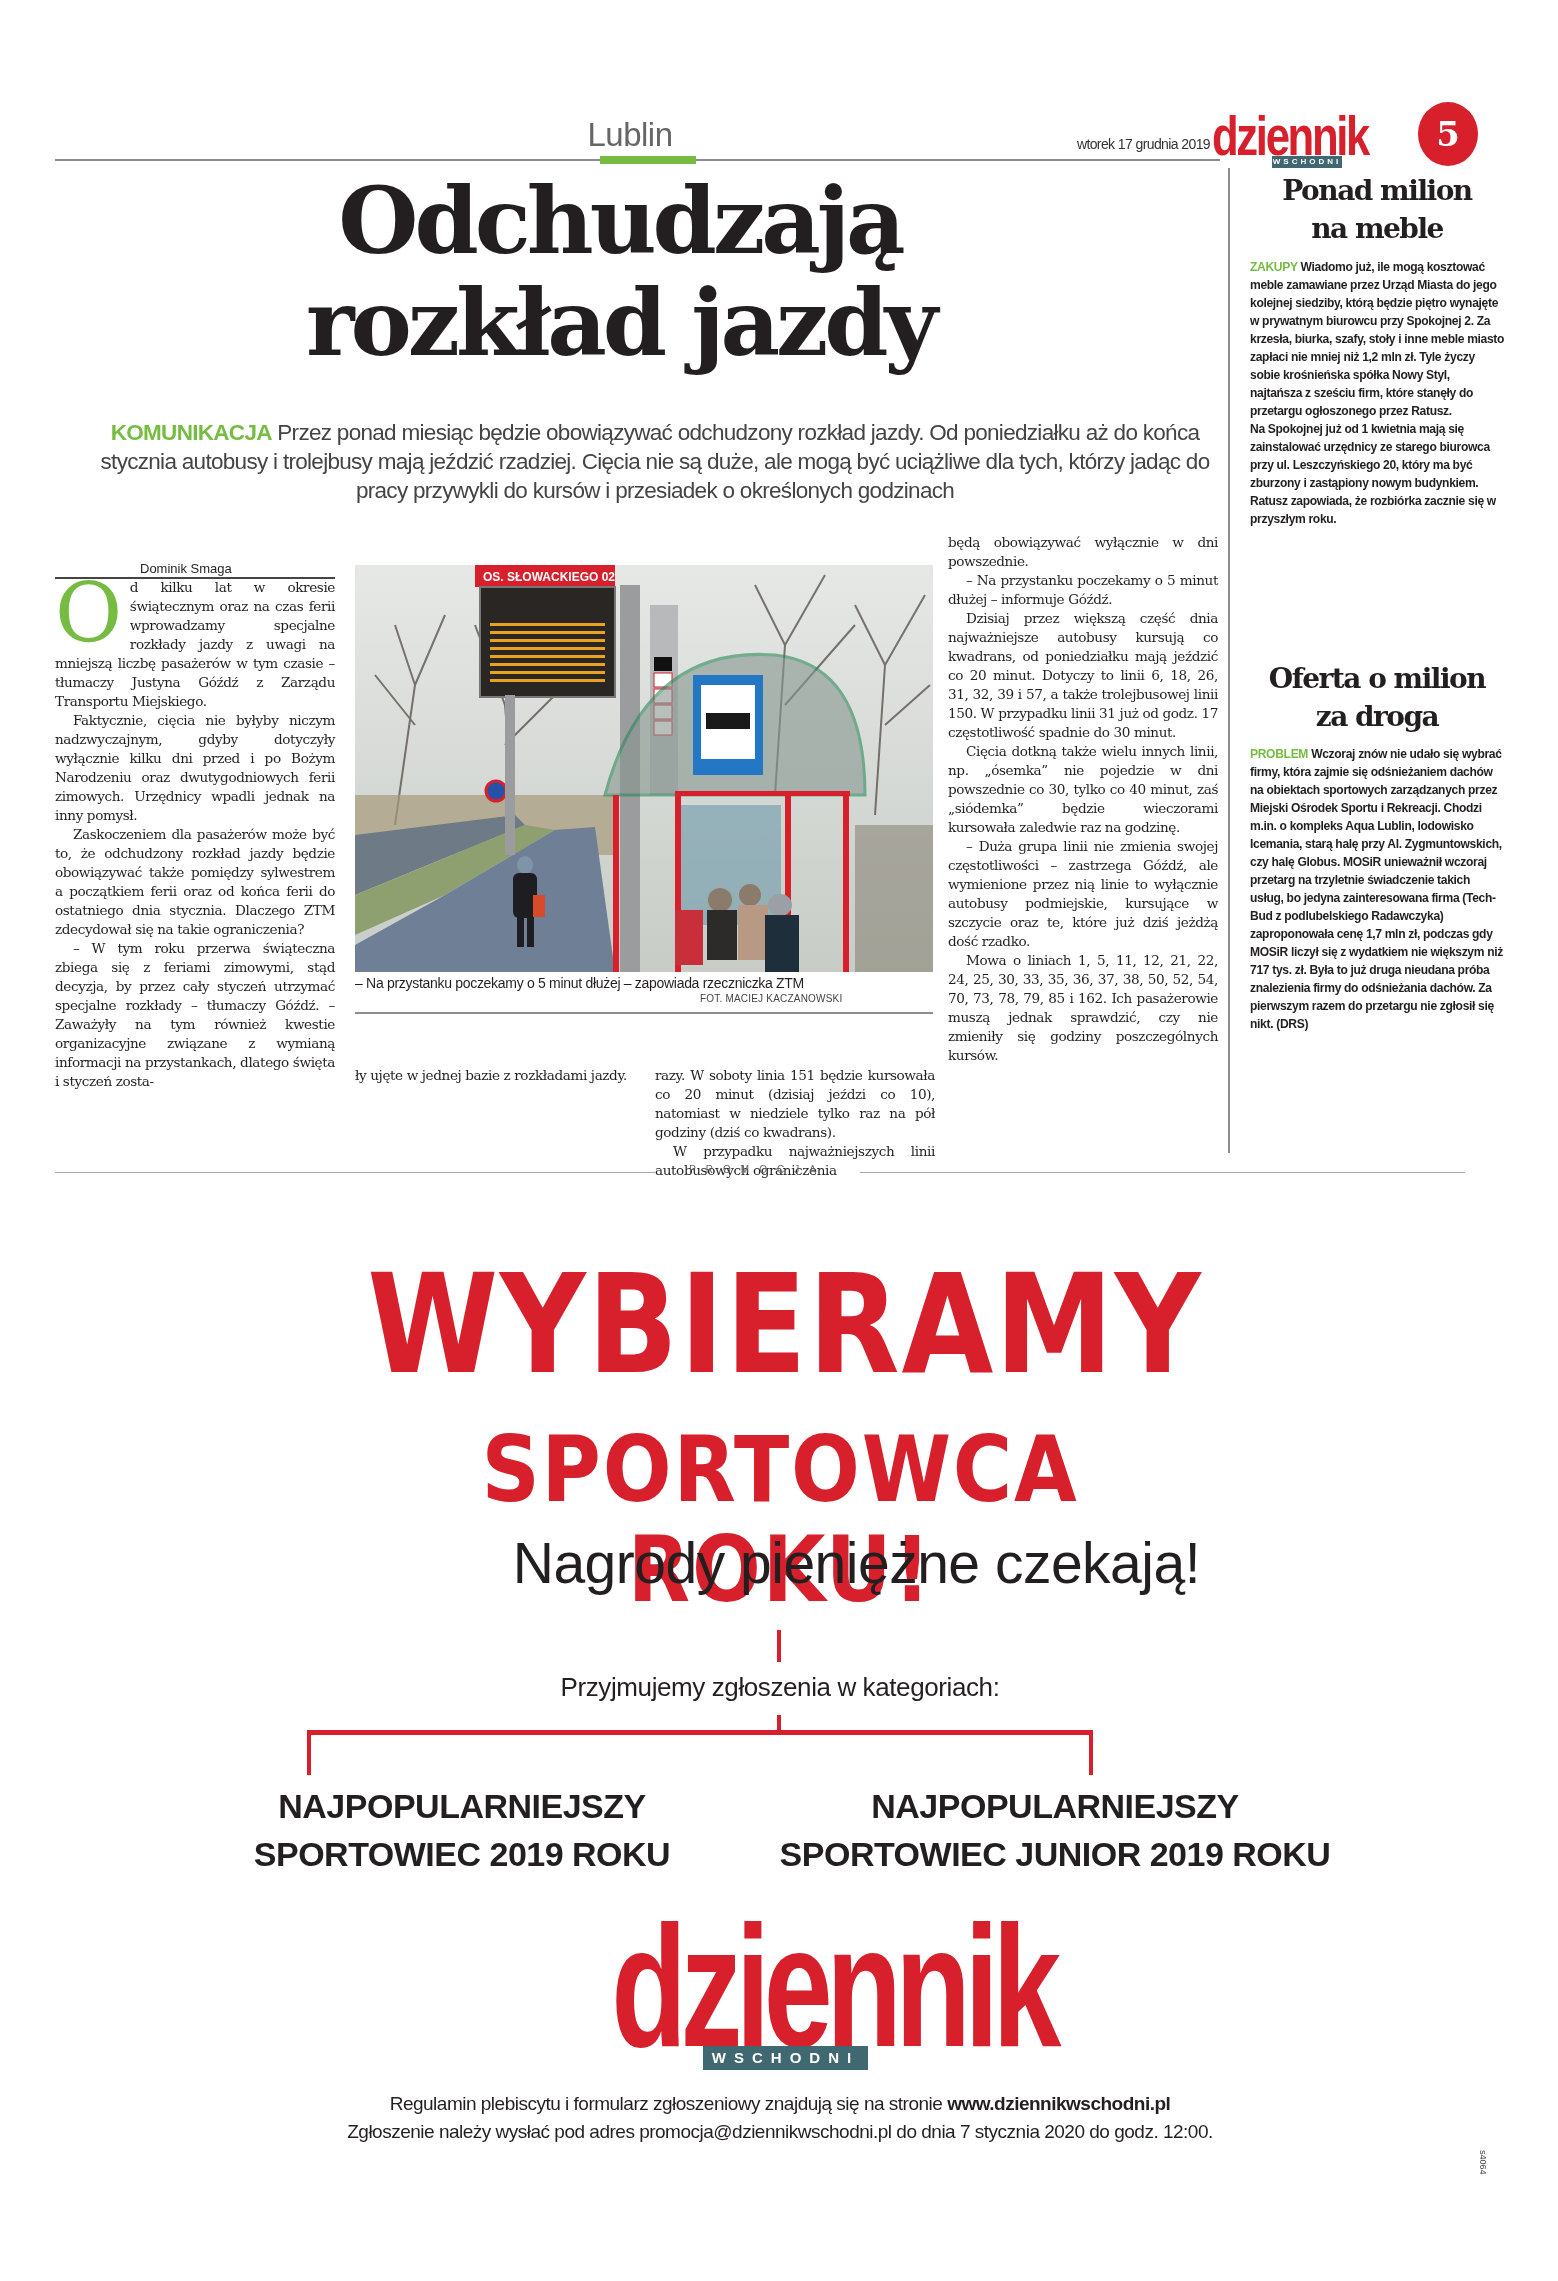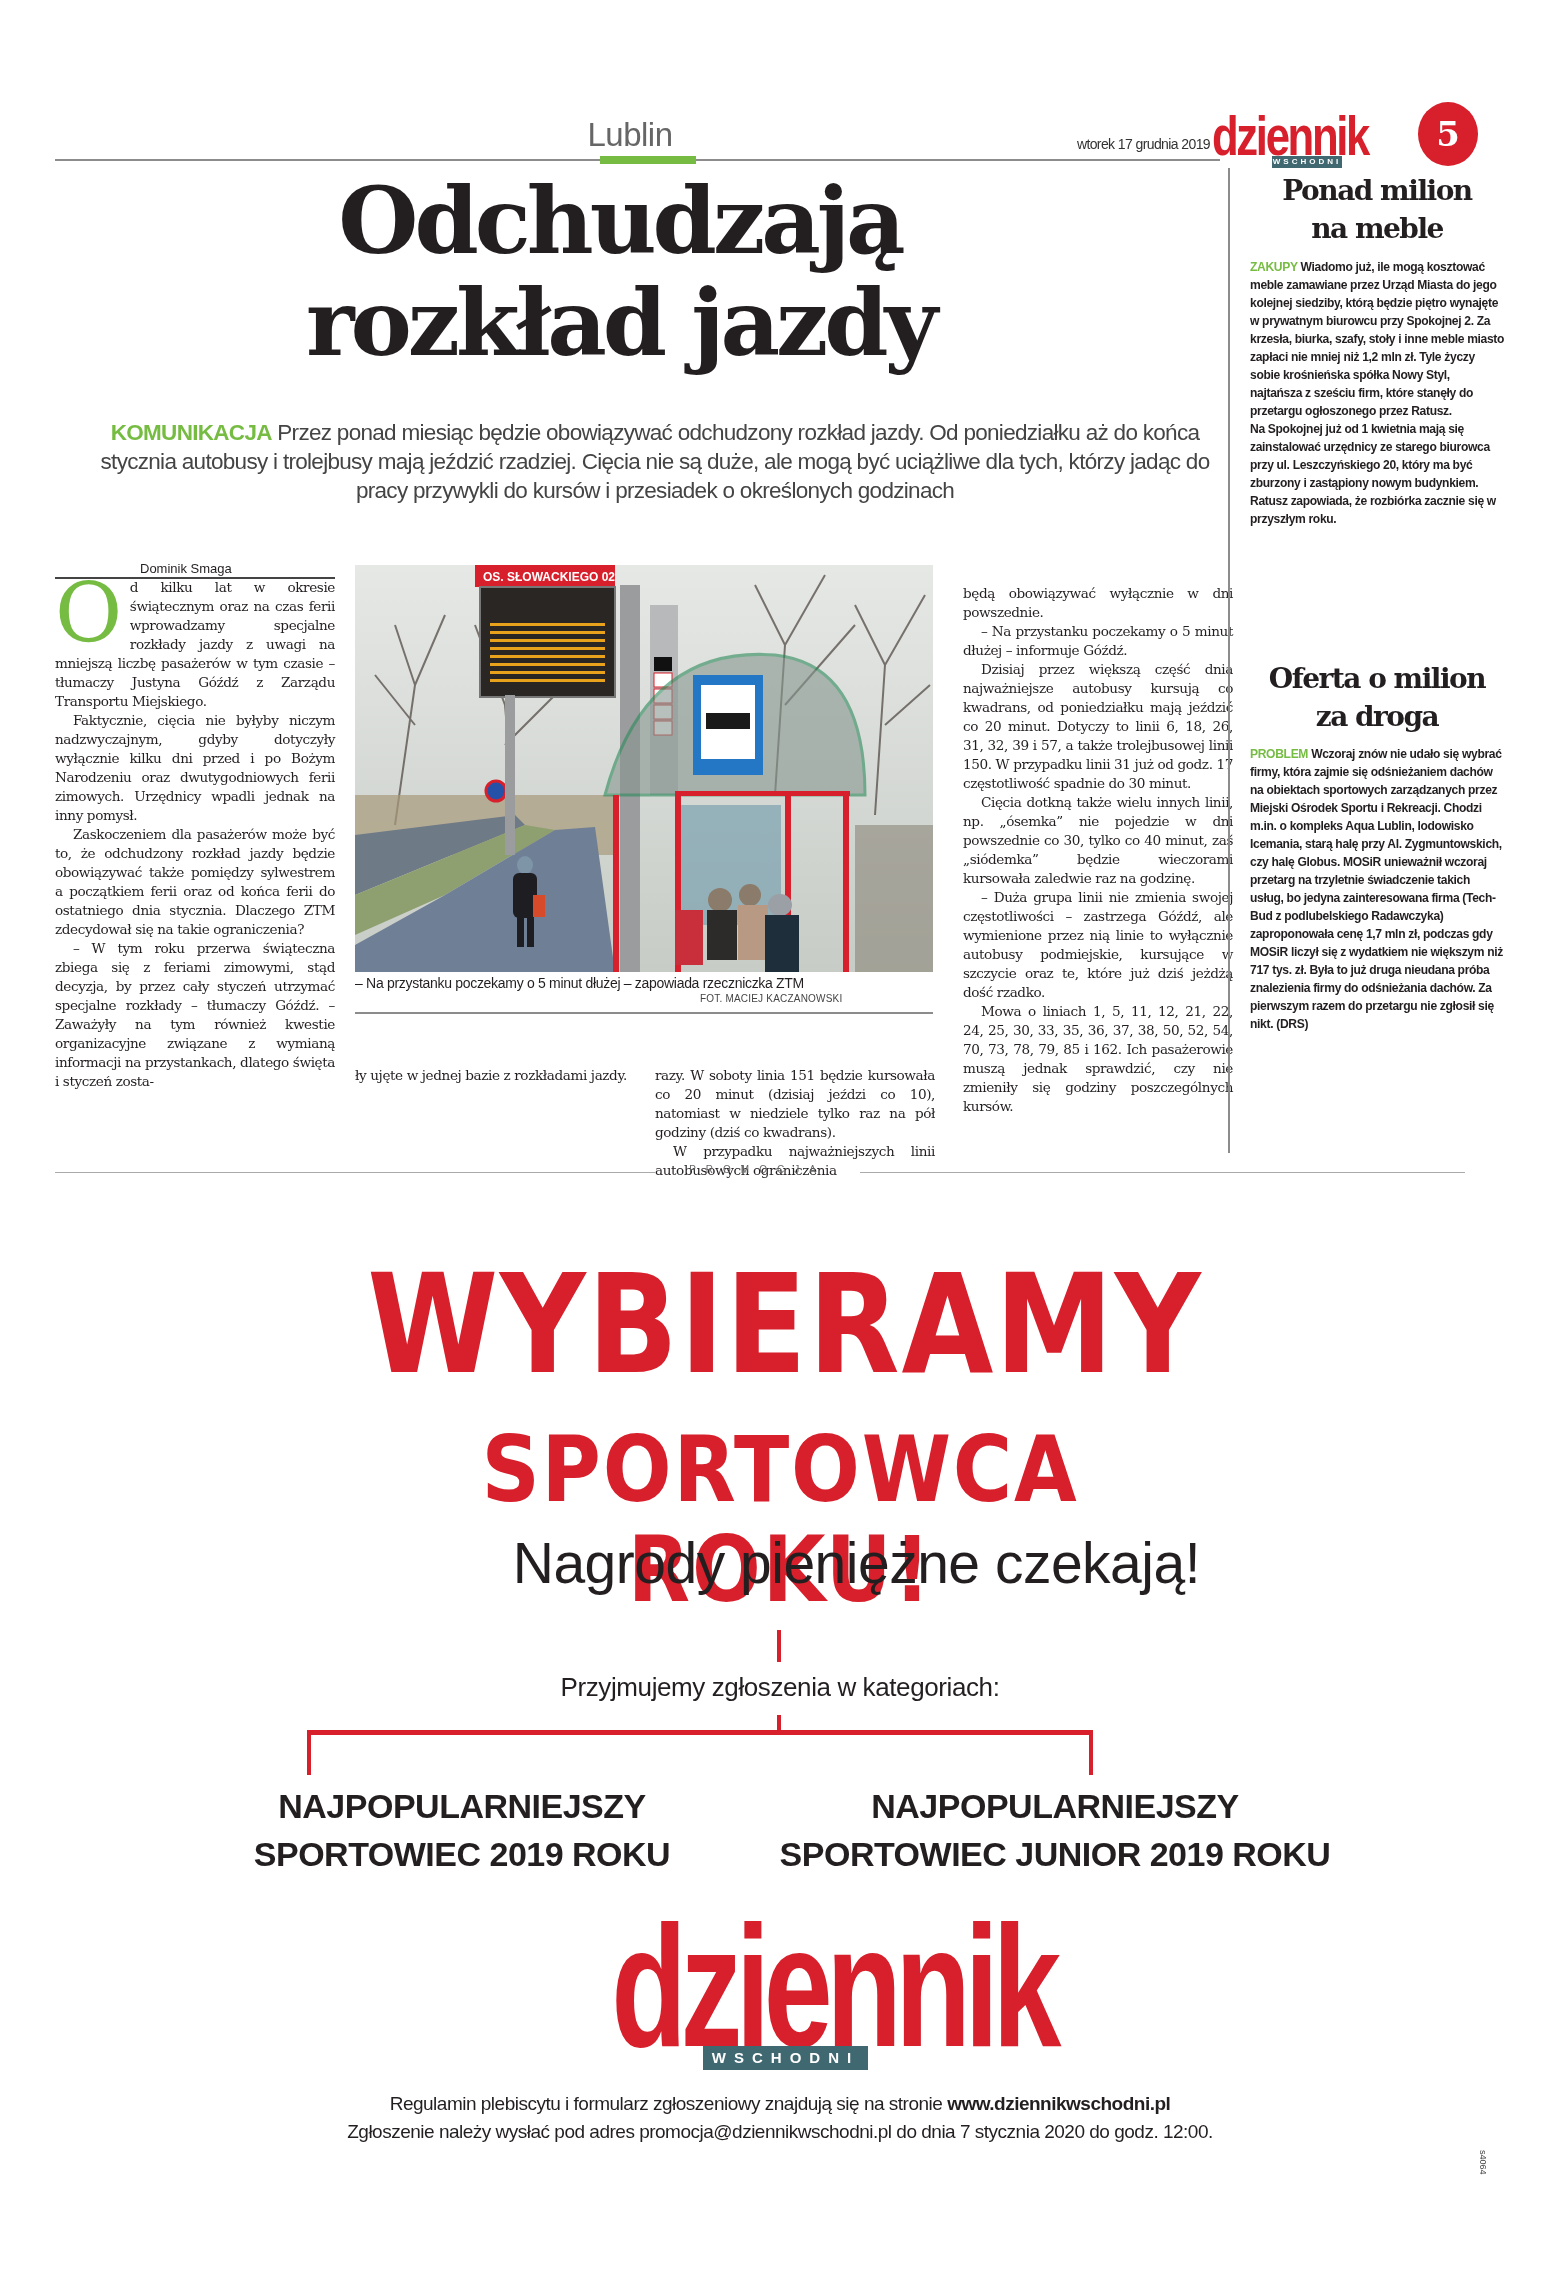--- a/index.html
+++ b/index.html
@@ -32,21 +32,21 @@
   
   .byline { left: 55px; top: 560px; width: 280px; border-bottom: 2px solid #444;
     font-family: "Liberation Sans", sans-serif; font-size: 13px; color: #231f20; padding-left: 85px; line-height: 17px; }
   .col { font-family: "DejaVu Serif", serif; font-size: 13.6px; line-height: 19px; color: #231f20; text-align: justify; letter-spacing: -0.4px; }
   .col p { text-indent: 18px; }
   .col p.noindent { text-indent: 0; }
   .col1 { left: 55px; top: 578px; width: 280px; }
   .dropcap { float: left; font-family: "DejaVu Serif", serif; color: #76bc43; font-size: 82px; line-height: 68px; margin: 2px 8px 0 0; font-weight: 400; }
   .col2 { left: 355px; top: 1066px; width: 280px; }
   .col3 { left: 655px; top: 1066px; width: 280px; }
-  .col4 { left: 948px; top: 584px; width: 270px; margin-left: 15px; }
+  .col4 { left: 948px; top: 533px; width: 270px; }
 
   
   .photo { left: 355px; top: 565px; width: 578px; height: 407px; overflow: hidden; background: #15803d; }
   .caption { left: 355px; top: 975px; width: 578px; font-family: "Liberation Sans", sans-serif; font-size: 14px; line-height: 17px; color: #231f20; letter-spacing: -0.3px; }
   .photo-credit { left: 700px; top: 993px; width: 233px; text-align: left; font-family: "Liberation Sans", sans-serif; font-size: 10px; color: #444; letter-spacing: 0.2px; }
   .caption-rule { left: 355px; top: 1012px; width: 578px; height: 2px; background: #8c8c8c; }
 
   
   .sidebar-rule { left: 1228px; top: 168px; width: 2px; height: 985px; background: #8c8c8c; }
   .side-title { left: 1232px; width: 290px; text-align: center; font-family: "DejaVu Serif", serif; font-weight: 700; font-size: 28px; line-height: 38px; letter-spacing: -1.5px; color: #231f20; }

